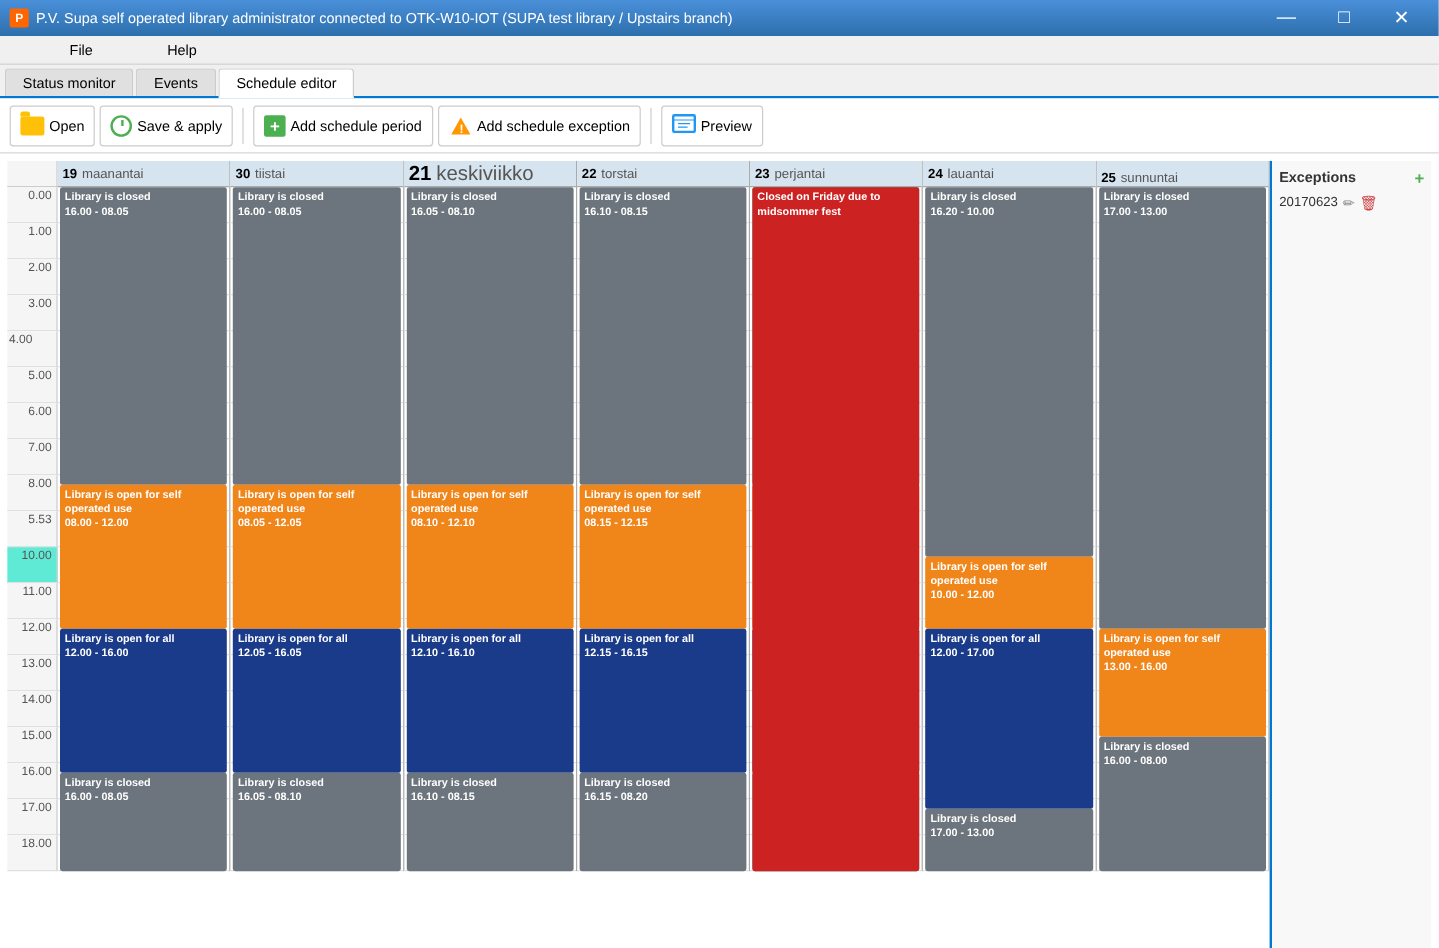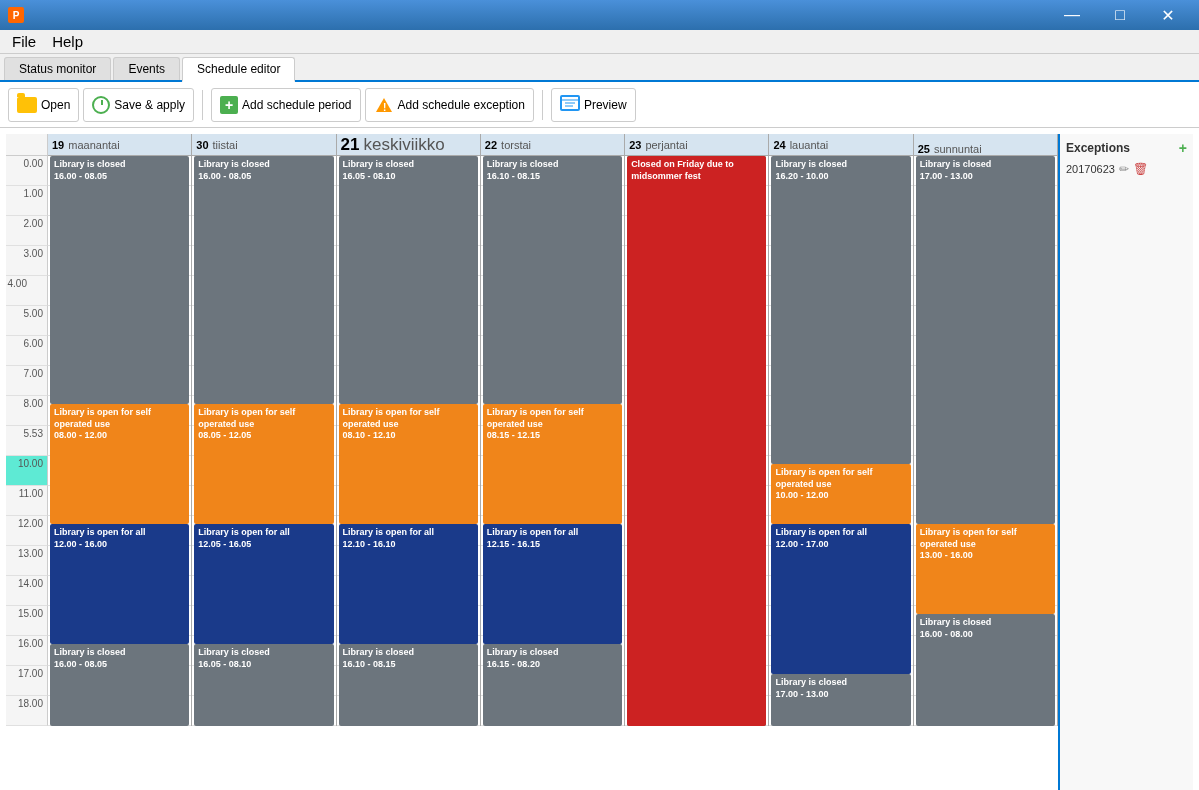--- a/index.html
+++ b/index.html
@@ -22,21 +22,21 @@
 
     
     .menu-bar {
       background: #f0f0f0;
       height: 24px;
       display: flex;
       align-items: center;
       padding: 0 4px;
       border-bottom: 1px solid #ccc;
     }
-    .menu-item { padding: 2px 8px; cursor: pointer; font-size: 15px; }
+    .menu-item { padding: 2px 8px; cursor: pointer; font-size: 12px; margin-left: 46px; }
 
     
     .tab-bar {
       background: #f0f0f0;
       height: 28px;
       display: flex;
       align-items: flex-end;
       padding: 0 4px;
       border-bottom: 2px solid #0078d4;
     }
@@ -93,20 +93,21 @@
       margin-bottom: 8px;
       color: #333;
     }
   </style>
 </head>
 <body>
 
 <div class="title-bar">
   <div class="title-bar-left">
     <div class="title-bar-icon">P</div>
+    <span>P.V. Supa self operated library administrator connected to OTK-W10-IOT (SUPA test library / Upstairs branch)</span>
   </div>
   <div class="title-bar-controls">
     <button class="title-btn">—</button>
     <button class="title-btn">□</button>
     <button class="title-btn close">✕</button>
   </div>
 </div>
 
 <div class="menu-bar">
   <span class="menu-item">File</span>

